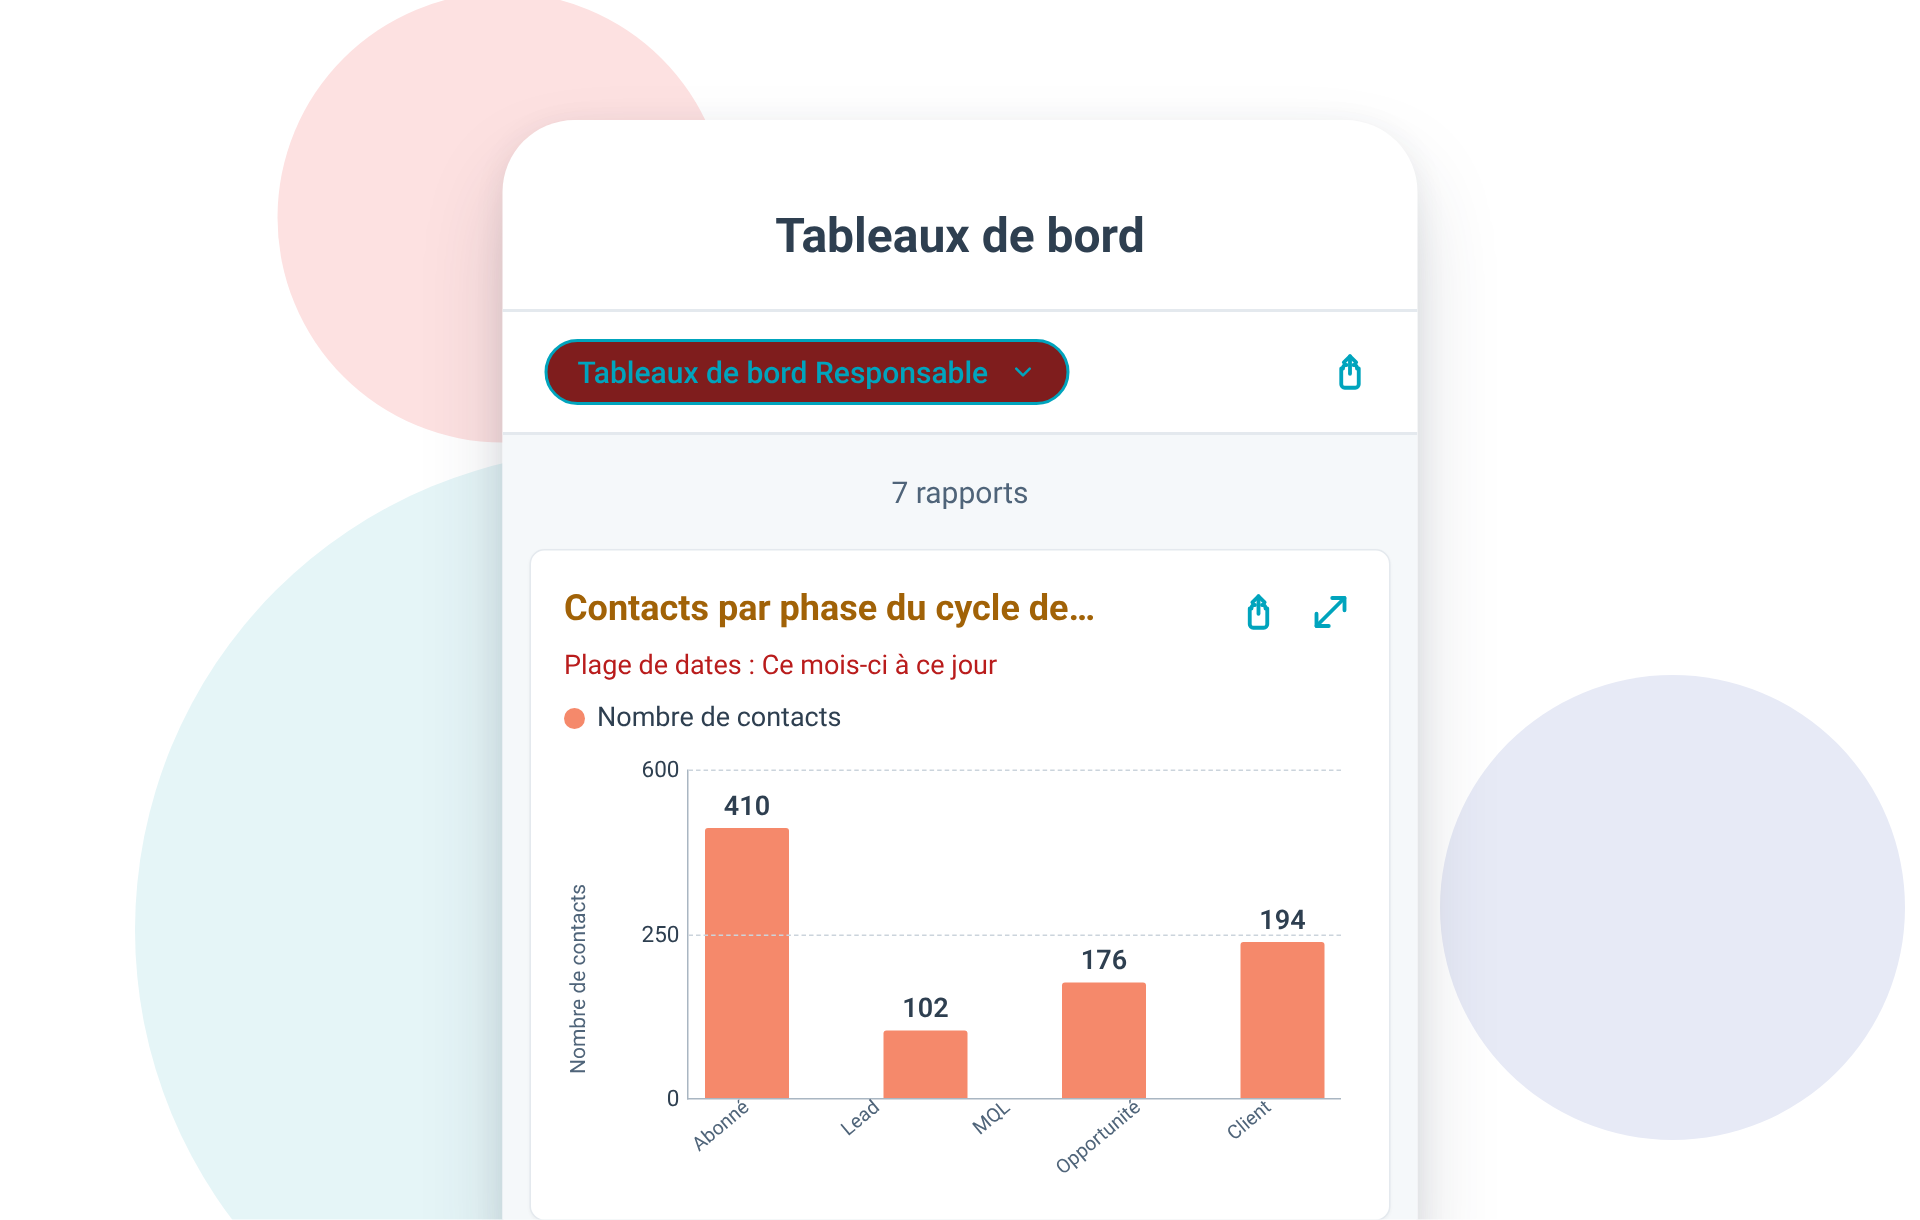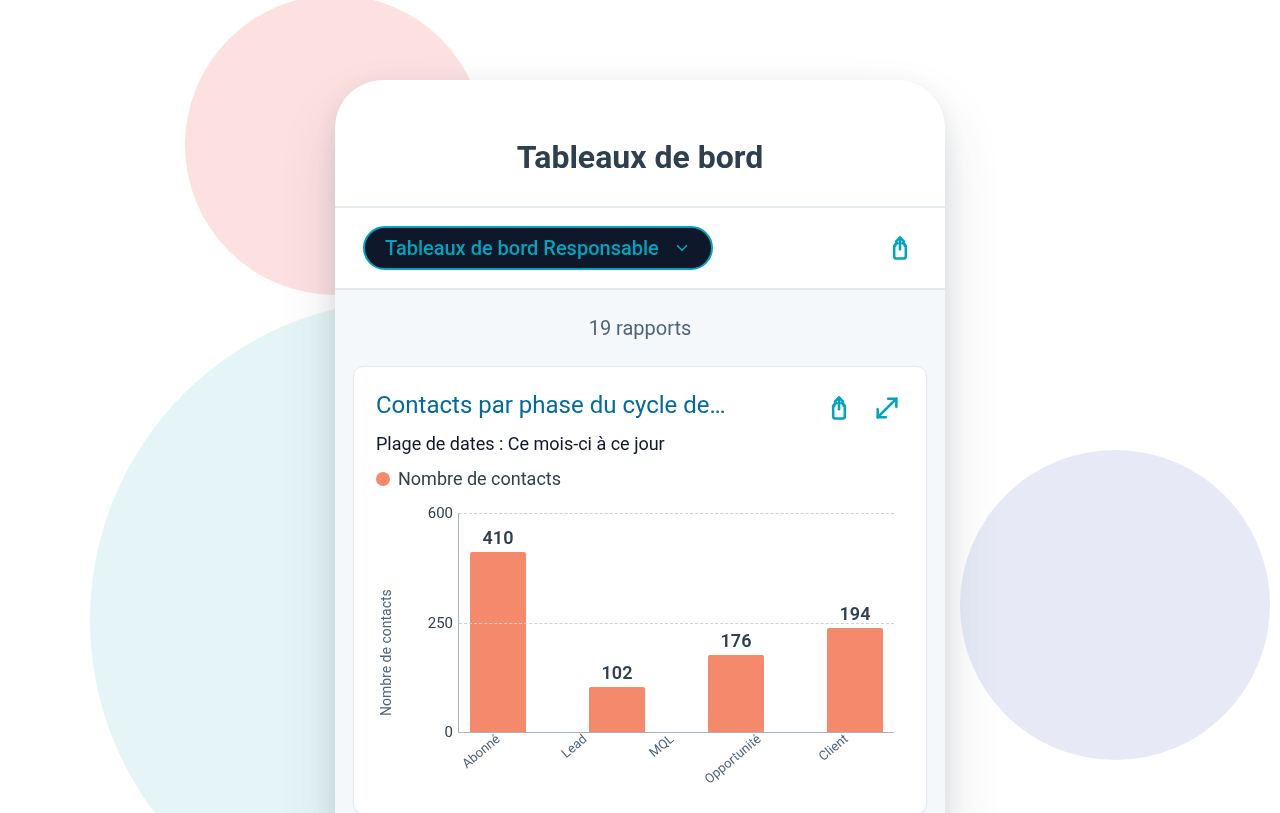--- a/index.html
+++ b/index.html
@@ -39,21 +39,21 @@
   }
   .dropdown {
     display:inline-flex; align-items:center; gap:14px;
     border: 2px solid #00A4BD;
     color:#00A4BD;
     border-radius: 999px;
     padding: 8px 20px;
     font-size: 20px;
     font-weight: 500;
     cursor: pointer;
-    background:#0f172a;
+    background:#7f1d1d;
   }
   .chev { width: 18px; height: 18px; }
   .chev path, .share-icon path, .share-icon line, .share-icon polyline, .expand-icon path { stroke:#00A4BD; stroke-width:2.2; fill:none; stroke-linecap:round; stroke-linejoin:round; }
 
   .share-btn { display:inline-flex; width:34px; height:34px; align-items:center; justify-content:center; cursor:pointer; }
   .share-icon { width:28px; height:28px; }
   .expand-icon { width:28px; height:28px; }
 
   .subhead {
     background:#F5F8FA;
@@ -68,24 +68,24 @@
   .card {
     background:#fff;
     border:1px solid #E4E9EE;
     border-radius:10px;
     padding: 24px 22px 10px;
     box-shadow: 0 1px 2px rgba(0,0,0,0.03);
   }
   .card-head { display:flex; align-items:flex-start; gap:14px; }
   .card-title {
     flex:1;
-    font-size:24px; font-weight:400; color:#0369a1;
+    font-size:24px; font-weight:700; color:#a16207;
     white-space:nowrap; overflow:hidden; text-overflow:ellipsis;
   }
-  .card-sub { margin-top:8px; font-size:18px; color:#0f172a; }
+  .card-sub { margin-top:8px; font-size:18px; color:#b91c1c; }
 
   .legend { display:flex; align-items:center; gap:8px; margin-top:14px; font-size:18px; color:#2E3F50; }
   .legend .dot { width:14px; height:14px; border-radius:50%; background:#F5896B; display:inline-block; }
 
   
   .chart-wrap { position:relative; margin-top:14px; height:300px; display:flex; }
   .yaxis-label {
     writing-mode: vertical-rl; transform: rotate(180deg);
     font-size:14px; color:#4F6479; text-align:center;
     padding: 0 2px;
@@ -135,21 +135,21 @@
           <svg class="share-icon" viewBox="0 0 24 24">
             <path d="M8 10v-.5A1.5 1.5 0 0 1 9.5 8H10"></path>
             <path d="M16 10v-.5A1.5 1.5 0 0 0 14.5 8H14"></path>
             <path d="M7 10v9a2 2 0 0 0 2 2h6a2 2 0 0 0 2-2v-9"></path>
             <line x1="12" y1="3" x2="12" y2="13"></line>
             <polyline points="8.5 6.5 12 3 15.5 6.5"></polyline>
           </svg>
         </div>
       </div>
 
-      <div class="subhead">19 rapports</div>
+      <div class="subhead">7 rapports</div>
 
       <div class="content">
         <div class="card">
 
           <div class="card-head">
             <div class="card-title">Contacts par phase du cycle de…</div>
             <div class="share-btn" title="Partager">
               <svg class="share-icon" viewBox="0 0 24 24">
                 <path d="M8 10v-.5A1.5 1.5 0 0 1 9.5 8H10"></path>
                 <path d="M16 10v-.5A1.5 1.5 0 0 0 14.5 8H14"></path>

